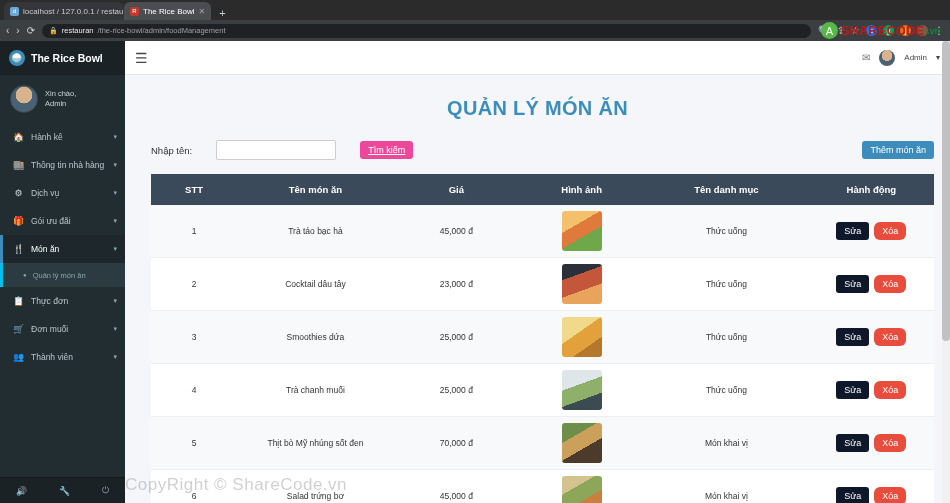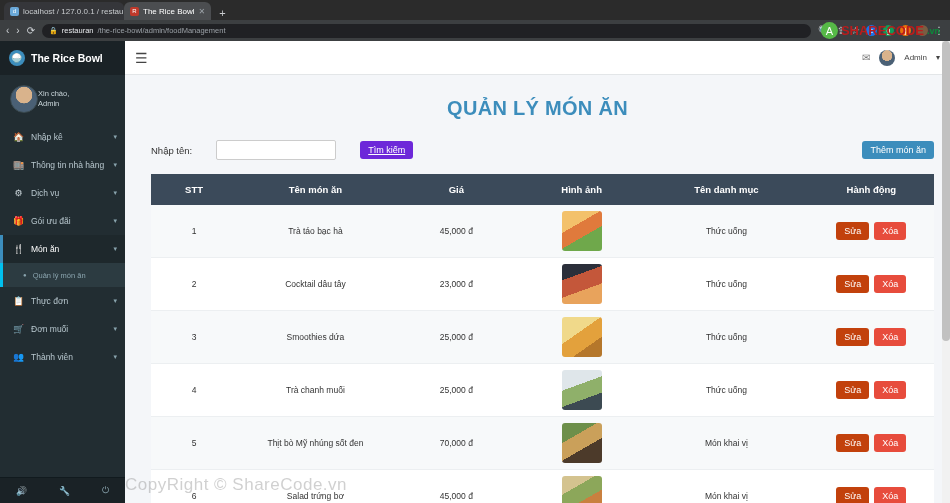--- a/index.html
+++ b/index.html
@@ -102,21 +102,21 @@
     font-size: 10.5px;
     font-weight: bold;
   }
   .brand-logo {
     width: 16px; height: 16px; border-radius: 50%;
     background: #3c8dbc;
     display: flex; align-items: center; justify-content: center;
     font-size: 9px; color: #fff;
   }
   .user-panel {
-    display: flex; align-items: center; 
+    display: flex; align-items: center; gap: 7px;
     padding: 10px 8px 10px 10px;
   }
   .avatar-img {
     width: 28px; height: 28px; border-radius: 50%;
     background: radial-gradient(circle at 50% 35%, #d9b38c 0 38%, #4a6075 40% 100%);
     border: 1px solid #3b4a50;
     flex: none;
   }
   .user-text { font-size: 7.5px; color: #c8d4d9; line-height: 1.35; }
   .sec-label {
@@ -198,21 +198,21 @@
     font-size: 9px; padding: 0 5px;
     background: #fff; color: #333;
     outline: none;
   }
   .btn {
     border: none; border-radius: 3px;
     font-size: 9px; color: #fff;
     padding: 4px 8px; cursor: pointer;
     line-height: 1.2;
   }
-  .btn-search { background: #6d28d9; text-decoration: underline; }
+  .btn-search { background: #ec4899; text-decoration: underline; }
   .btn-add { background: #3c8dbc; margin-left: auto; }
 
   .table-wrap { margin: 0 16px 0 26px; background: #fff; }
   table { width: 100%; border-collapse: collapse; table-layout: fixed; }
   thead th {
     background: #3b4a5a;
     color: #fff;
     font-size: 9.5px;
     font-weight: bold;
     padding: 10px 0;
@@ -234,22 +234,22 @@
     margin: 0 auto;
     background-size: cover;
   }
   .th1 { background: linear-gradient(150deg,#f3c16b 0 35%,#e07a3c 35% 60%,#6fa84b 60% 100%); }
   .th2 { background: linear-gradient(160deg,#2b2f3a 0 30%,#c4573a 30% 62%,#e8a35c 62% 100%); }
   .th3 { background: linear-gradient(145deg,#f0d98a 0 40%,#e3a13c 40% 70%,#b5772b 70% 100%); }
   .th4 { background: linear-gradient(160deg,#dfe6ea 0 38%,#8fb06a 38% 68%,#3c4a52 68% 100%); }
   .th5 { background: linear-gradient(150deg,#6d8f4a 0 32%,#caa05a 32% 60%,#4c3a2a 60% 100%); }
   .th6 { background: linear-gradient(150deg,#d4c38f 0 30%,#8ca75a 30% 58%,#c9803f 58% 100%); }
   .act-btns { display: flex; gap: 5px; justify-content: center; }
-  .btn-edit { background: #c2410c; }
-  .btn-del { background: #e74c3c; }
+  .btn-edit { background: #0f172a; }
+  .btn-del { background: #e74c3c; border-radius: 6px; }
 
   .watermark {
     position: absolute;
     left: 0; right: 0;
     bottom: 8px;
     text-align: left;
     font-size: 17px;
     color: rgba(120,120,120,.35);
     pointer-events: none;
     letter-spacing: .5px;
@@ -315,21 +315,21 @@
         <div class="avatar-img"></div>
         <div class="user-text">
           <div>Xin chào,</div>
           <div>Admin</div>
         </div>
       </div>
 
 
       <div class="nav-item">
         <span class="nico">🏠</span>
-        <span>Nhập kê</span>
+        <span>Hành kê</span>
         <span class="chev">▾</span>
       </div>
       <div class="nav-item">
         <span class="nico">🏬</span>
         <span>Thông tin nhà hàng</span>
         <span class="chev">▾</span>
       </div>
       <div class="nav-item">
         <span class="nico">⚙</span>
         <span>Dịch vụ</span>

